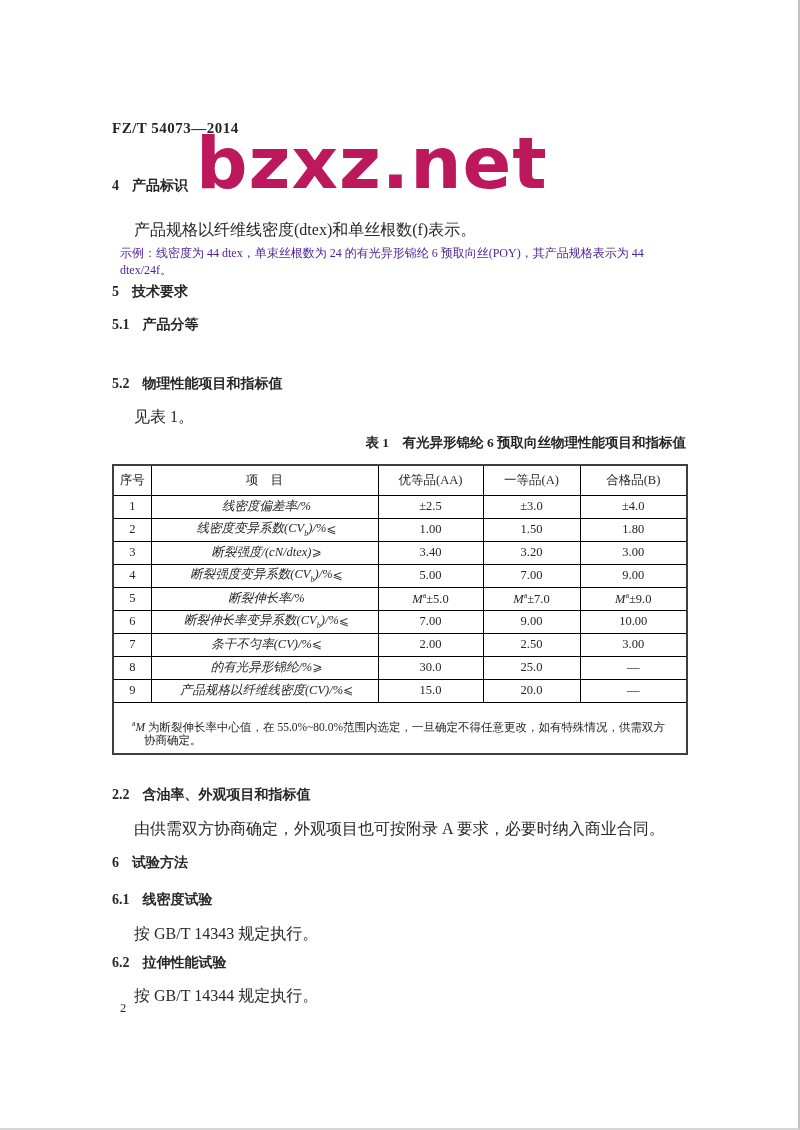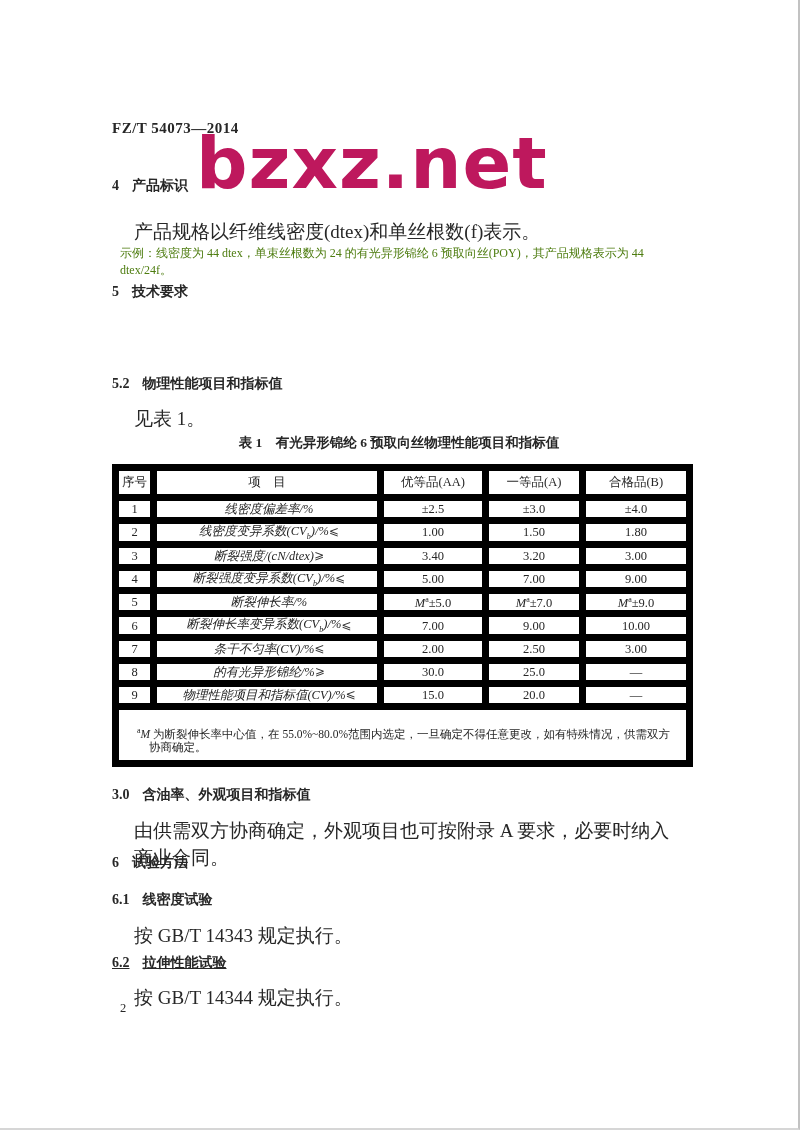--- a/index.html
+++ b/index.html
@@ -19,33 +19,33 @@
     font-family:"DejaVu Sans","Liberation Sans",sans-serif;
     font-weight:bold; font-size:72px; line-height:1; letter-spacing:1px;
     color:#e4e4e4; user-select:none;
   }
   .block { position:absolute; left:112px; width:574px; }
   .doc-num { top:120px; font-weight:bold; font-size:15px; letter-spacing:.5px; }
   .sec { font-size:14px; font-weight:bold; display:flex; line-height:1.25; }
   .sec .num { margin-right:13px; flex:none; }
   .s4  { top:177px; } .s5  { top:283px; } .s51 { top:316px; }
   .s52 { top:375px; } .s53 { top:786px; } .s6  { top:854px; }
-  .s61 { top:891px; } .s62 { top:954px;text-decoration:underline; }
-  .para { font-size:19px; padding-left:22px; line-height:1.4; }
+  .s61 { top:891px; } .s62 { top:954px; }
+  .para { font-size:16px; padding-left:22px; line-height:1.4; }
   .p-spec { top:219px; } .p-grades { top:345px; } .p-see { top:406px; }
   .p-oil { top:818px; } .p-den { top:923px; } .p-ten { top:985px; }
-  .example { top:245px; font-size:12px; padding-left:8px; color:#4d7c0f; }
-  .tbl-title { top:434px; text-align:center; font-weight:bold; font-size:13.5px; }
+  .example { top:245px; font-size:12px; padding-left:8px; color:#4c1d95; }
+  .tbl-title { top:434px; text-align:right; font-weight:bold; font-size:13.5px; }
   .tbl-wrap { top:464px; }
   table.spec {
     width:574px; border-collapse:collapse; table-layout:fixed;
     font-size:12.5px; color:#262626;
     border:2px solid #3e3e3e;
   }
-  table.spec th, table.spec td { border:7px solid #000000; }
+  table.spec th, table.spec td { border:1px solid #000000; }
   col.c-no { width:38px; } col.c-item { width:227px; }
   col.c-aa { width:105px; } col.c-a { width:97px; } col.c-b { width:107px; }
   table.spec th { height:30px; font-weight:normal; text-align:center; vertical-align:middle; }
   table.spec td { height:23px; vertical-align:middle; line-height:1.15; }
   td.cell-no, td.cell-val { text-align:center; }
   td.cell-item { padding:0 9px 0 13px; }
   .item-flex { display:flex; justify-content:center; align-items:center;font-style:italic; }
   .item-label { white-space:nowrap; }
   .op { font-family:"DejaVu Sans","Liberation Sans",sans-serif; font-size:12px; color:#333; }
   sub { font-size:8px; }
@@ -72,20 +72,24 @@
   </div>
 
   <div class="block para p-spec">产品规格以纤维线密度(dtex)和单丝根数(f)表示。</div>
   <div class="block para example">示例：线密度为 44 dtex，单束丝根数为 24 的有光异形锦纶 6 预取向丝(POY)，其产品规格表示为 44 dtex/24f。</div>
 
   <div class="block sec s5">
     <span class="num">5</span>
     <span>技术要求</span>
   </div>
 
+  <div class="block sec s51">
+    <span class="num">5.1</span>
+    <span>产品分等</span>
+  </div>
 
 
   <div class="block sec s52">
     <span class="num">5.2</span>
     <span>物理性能项目和指标值</span>
   </div>
 
   <div class="block para p-see">见表 1。</div>
 
   <div class="block tbl-title">表 1　有光异形锦纶 6 预取向丝物理性能项目和指标值</div>
@@ -200,39 +204,39 @@
               </div>
             </td>
             <td class="cell-val"><span>30.0</span></td>
             <td class="cell-val"><span>25.0</span></td>
             <td class="cell-val"><span>—</span></td>
           </tr>
           <tr>
             <td class="cell-no">9</td>
             <td class="cell-item">
               <div class="item-flex">
-                <span class="item-label">物理性能项目和指标值(CV)/%</span>
+                <span class="item-label">产品规格以纤维线密度(CV)/%</span>
                 <span class="op">⩽</span>
               </div>
             </td>
             <td class="cell-val"><span>15.0</span></td>
             <td class="cell-val"><span>20.0</span></td>
             <td class="cell-val"><span>—</span></td>
           </tr>
         </tbody>
       <tfoot>
         <tr>
           <td class="cell-footnote" colspan="5"><sup>a</sup><span class="m-it">M</span><span> 为断裂伸长率中心值，在 55.0%~80.0%范围内选定，一旦确定不得任意更改，如有特殊情况，供需双方协商确定。</span></td>
         </tr>
       </tfoot>
     </table>
   </div>
 
   <div class="block sec s53">
-    <span class="num">3.0</span>
+    <span class="num">2.2</span>
     <span>含油率、外观项目和指标值</span>
   </div>
 
   <div class="block para p-oil">由供需双方协商确定，外观项目也可按附录 A 要求，必要时纳入商业合同。</div>
 
   <div class="block sec s6">
     <span class="num">6</span>
     <span>试验方法</span>
   </div>
 

